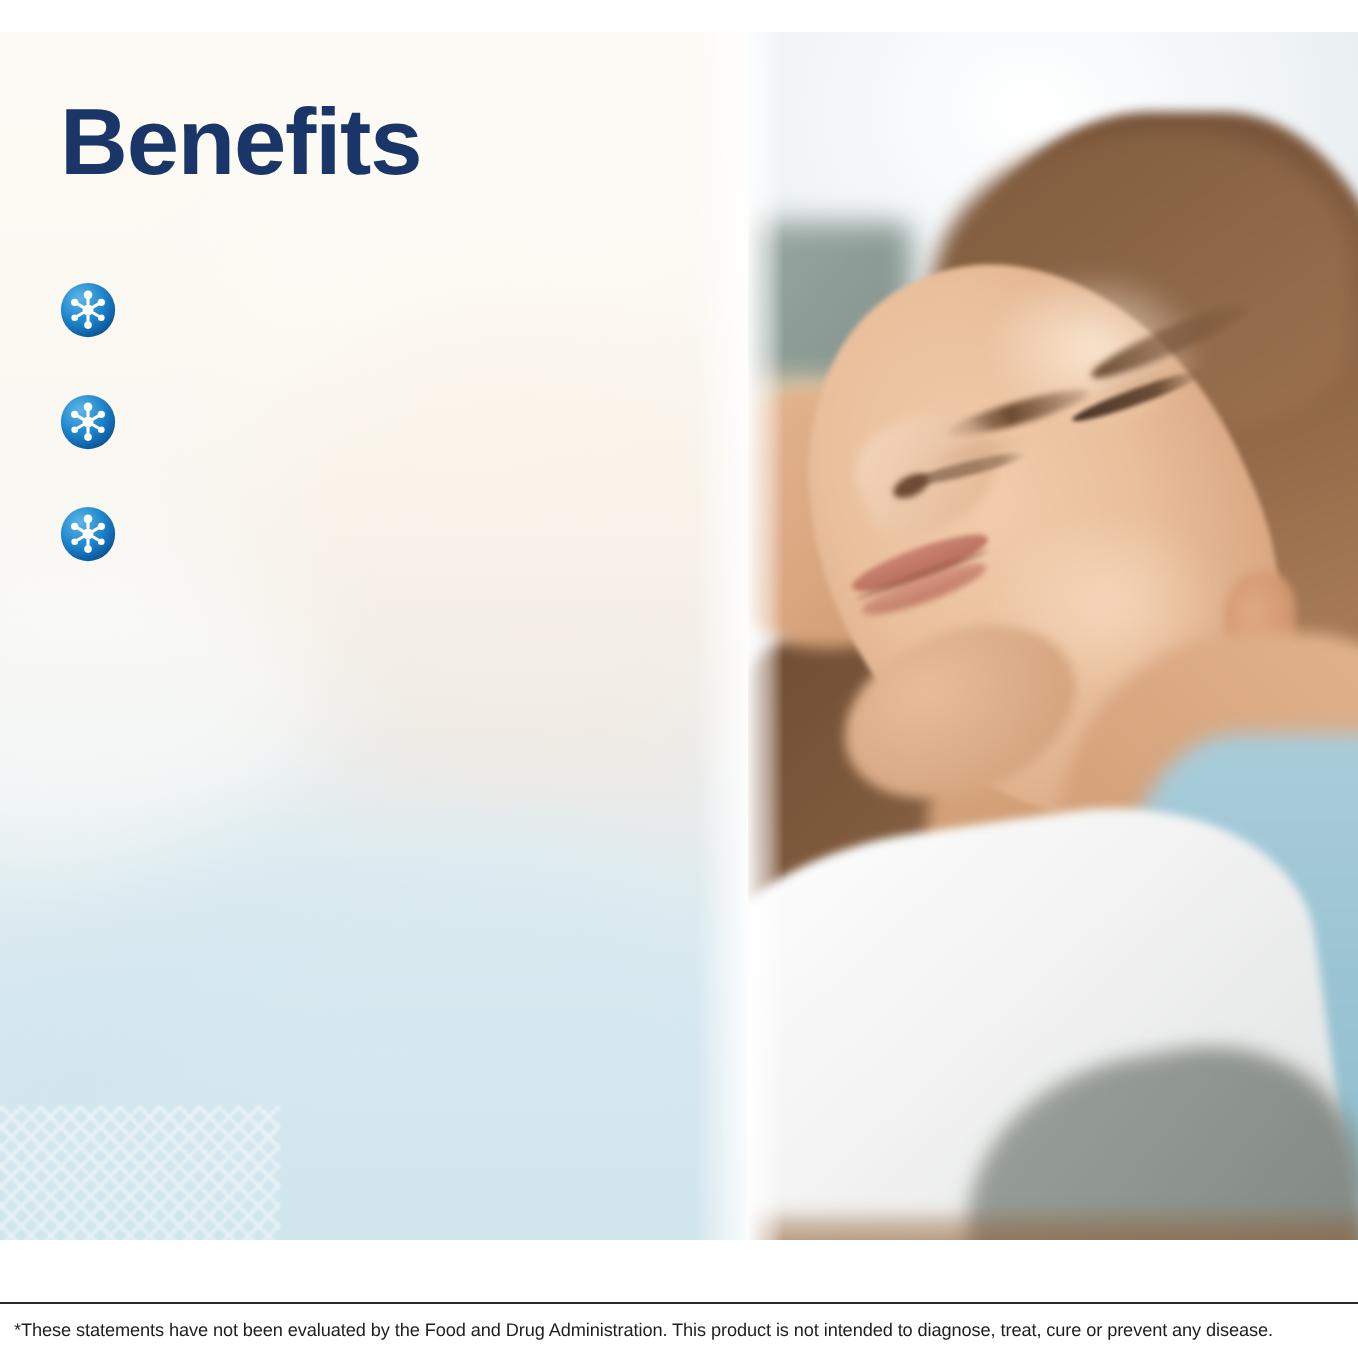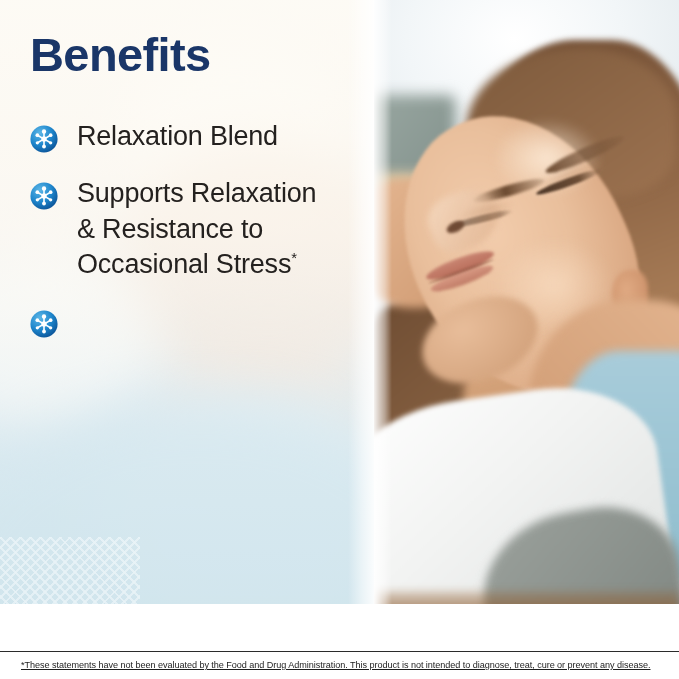--- a/index.html
+++ b/index.html
@@ -16,21 +16,21 @@
     width: 679px;
     height: 679px;
     overflow: hidden;
     background: #ffffff;
   }
 
   
   .hero {
     position: absolute;
     left: 0;
-    top: 0;
+    top: 16px;
     width: 679px;
     height: 604px;
     overflow: hidden;
   }
 
   
   .panel-left {
     position: absolute;
     left: 0;
     top: 0;
@@ -456,25 +456,24 @@
     box-sizing: border-box;
     background: #ffffff;
     border-top: 1px solid #2b2b2b;
     display: flex;
     align-items: center;
   }
   .disclaimer-text {
     font-size: 9.1px;
     line-height: 1;
     color: #1d1d1d;
-    padding-left: 21px;
+    padding-left: 7px;
     letter-spacing: -0.05px;
     font-family: "Liberation Sans", sans-serif;
     white-space: nowrap;
-    text-decoration: underline;
   }
 </style>
 </head>
 <body>
 
 <div class="stage">
 
   <div class="hero">
 
     <div class="panel-left">
@@ -550,45 +549,20 @@
               <circle cx="8.4" cy="20.4" r="1.9" fill="#ffffff"></circle>
               <circle cx="8.4" cy="11.6" r="2.1" fill="#ffffff"></circle>
               <rect x="15.1" y="8.2" width="1.8" height="6" fill="#ffffff"></rect>
               <rect x="15.1" y="18" width="1.8" height="6" fill="#ffffff"></rect>
               <rect x="15.1" y="8.2" width="1.8" height="6" fill="#ffffff" transform="rotate(60 16 16)"></rect>
               <rect x="15.1" y="18" width="1.8" height="6" fill="#ffffff" transform="rotate(60 16 16)"></rect>
               <rect x="15.1" y="8.2" width="1.8" height="6" fill="#ffffff" transform="rotate(-60 16 16)"></rect>
               <rect x="15.1" y="18" width="1.8" height="6" fill="#ffffff" transform="rotate(-60 16 16)"></rect>
             </svg>
           </span>
-          <span class="benefit-text"><span>Relaxation Blend</span></span>
-        </li>
-
-        <li class="benefit">
-          <span class="bullet-icon">
-            <svg viewBox="0 0 32 32" width="28" height="28" aria-hidden="true">
-              <circle cx="16" cy="16" r="15.5" fill="url(#bg1)"></circle>
-              <circle cx="16" cy="16" r="3.1" fill="#ffffff"></circle>
-              <circle cx="16" cy="7.4" r="2.5" fill="#ffffff"></circle>
-              <circle cx="23.6" cy="11.6" r="2.1" fill="#ffffff"></circle>
-              <circle cx="23.6" cy="20.4" r="1.9" fill="#ffffff"></circle>
-              <circle cx="16" cy="24.6" r="2.2" fill="#ffffff"></circle>
-              <circle cx="8.4" cy="20.4" r="1.9" fill="#ffffff"></circle>
-              <circle cx="8.4" cy="11.6" r="2.1" fill="#ffffff"></circle>
-              <rect x="15.1" y="8.2" width="1.8" height="6" fill="#ffffff"></rect>
-              <rect x="15.1" y="18" width="1.8" height="6" fill="#ffffff"></rect>
-              <rect x="15.1" y="8.2" width="1.8" height="6" fill="#ffffff" transform="rotate(60 16 16)"></rect>
-              <rect x="15.1" y="18" width="1.8" height="6" fill="#ffffff" transform="rotate(60 16 16)"></rect>
-              <rect x="15.1" y="8.2" width="1.8" height="6" fill="#ffffff" transform="rotate(-60 16 16)"></rect>
-              <rect x="15.1" y="18" width="1.8" height="6" fill="#ffffff" transform="rotate(-60 16 16)"></rect>
-            </svg>
-          </span>
-          <span class="benefit-text"><span>Supports Relaxation
-&amp; Resistance to
-Occasional Stress</span><sup>*</sup></span>
         </li>
 
         <li class="benefit">
           <span class="bullet-icon">
             <svg viewBox="0 0 32 32" width="28" height="28" aria-hidden="true">
               <circle cx="16" cy="16" r="15.5" fill="url(#bg1)"></circle>
               <circle cx="16" cy="16" r="3.1" fill="#ffffff"></circle>
               <circle cx="16" cy="7.4" r="2.5" fill="#ffffff"></circle>
               <circle cx="23.6" cy="11.6" r="2.1" fill="#ffffff"></circle>
               <circle cx="23.6" cy="20.4" r="1.9" fill="#ffffff"></circle>
@@ -598,20 +572,41 @@
               <rect x="15.1" y="8.2" width="1.8" height="6" fill="#ffffff"></rect>
               <rect x="15.1" y="18" width="1.8" height="6" fill="#ffffff"></rect>
               <rect x="15.1" y="8.2" width="1.8" height="6" fill="#ffffff" transform="rotate(60 16 16)"></rect>
               <rect x="15.1" y="18" width="1.8" height="6" fill="#ffffff" transform="rotate(60 16 16)"></rect>
               <rect x="15.1" y="8.2" width="1.8" height="6" fill="#ffffff" transform="rotate(-60 16 16)"></rect>
               <rect x="15.1" y="18" width="1.8" height="6" fill="#ffffff" transform="rotate(-60 16 16)"></rect>
             </svg>
           </span>
         </li>
 
+        <li class="benefit">
+          <span class="bullet-icon">
+            <svg viewBox="0 0 32 32" width="28" height="28" aria-hidden="true">
+              <circle cx="16" cy="16" r="15.5" fill="url(#bg1)"></circle>
+              <circle cx="16" cy="16" r="3.1" fill="#ffffff"></circle>
+              <circle cx="16" cy="7.4" r="2.5" fill="#ffffff"></circle>
+              <circle cx="23.6" cy="11.6" r="2.1" fill="#ffffff"></circle>
+              <circle cx="23.6" cy="20.4" r="1.9" fill="#ffffff"></circle>
+              <circle cx="16" cy="24.6" r="2.2" fill="#ffffff"></circle>
+              <circle cx="8.4" cy="20.4" r="1.9" fill="#ffffff"></circle>
+              <circle cx="8.4" cy="11.6" r="2.1" fill="#ffffff"></circle>
+              <rect x="15.1" y="8.2" width="1.8" height="6" fill="#ffffff"></rect>
+              <rect x="15.1" y="18" width="1.8" height="6" fill="#ffffff"></rect>
+              <rect x="15.1" y="8.2" width="1.8" height="6" fill="#ffffff" transform="rotate(60 16 16)"></rect>
+              <rect x="15.1" y="18" width="1.8" height="6" fill="#ffffff" transform="rotate(60 16 16)"></rect>
+              <rect x="15.1" y="8.2" width="1.8" height="6" fill="#ffffff" transform="rotate(-60 16 16)"></rect>
+              <rect x="15.1" y="18" width="1.8" height="6" fill="#ffffff" transform="rotate(-60 16 16)"></rect>
+            </svg>
+          </span>
+        </li>
+
       </ul>
     </div>
 
   </div>
 
   <div class="disclaimer">
     <span class="disclaimer-text">*These statements have not been evaluated by the Food and Drug Administration. This product is not intended to diagnose, treat, cure or prevent any disease.</span>
   </div>
 
 </div>

